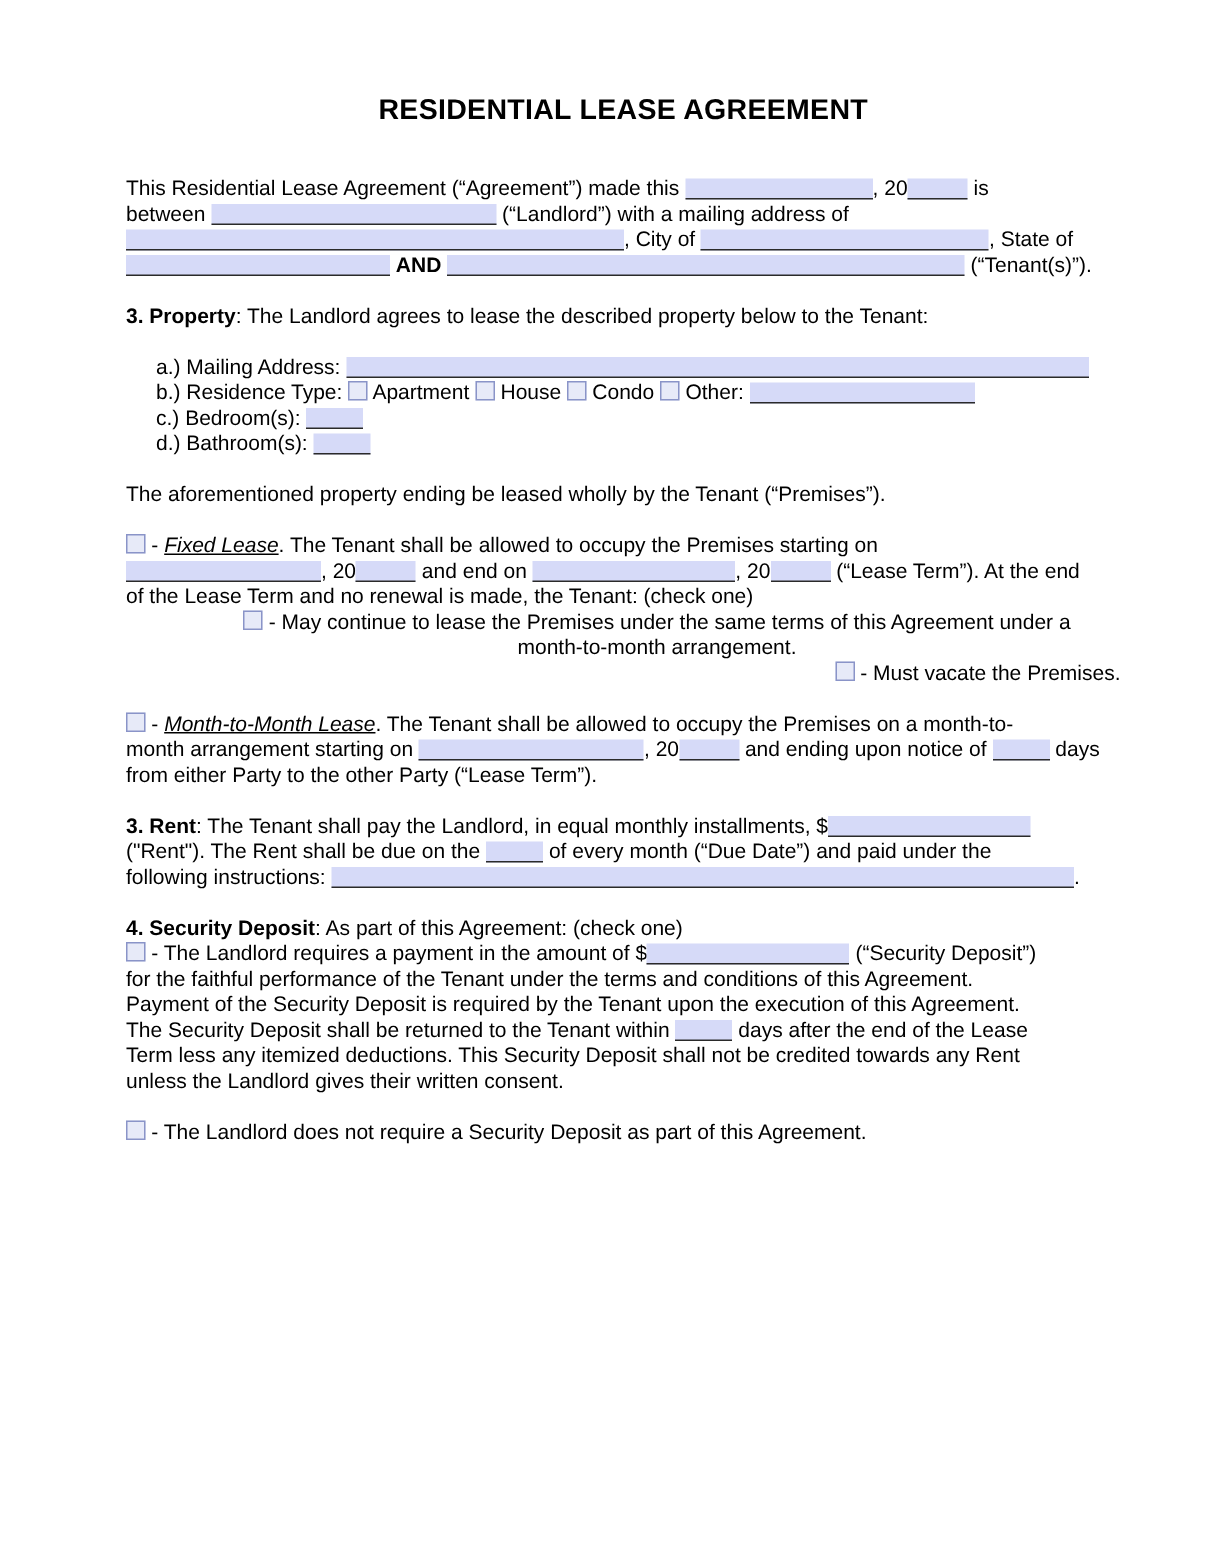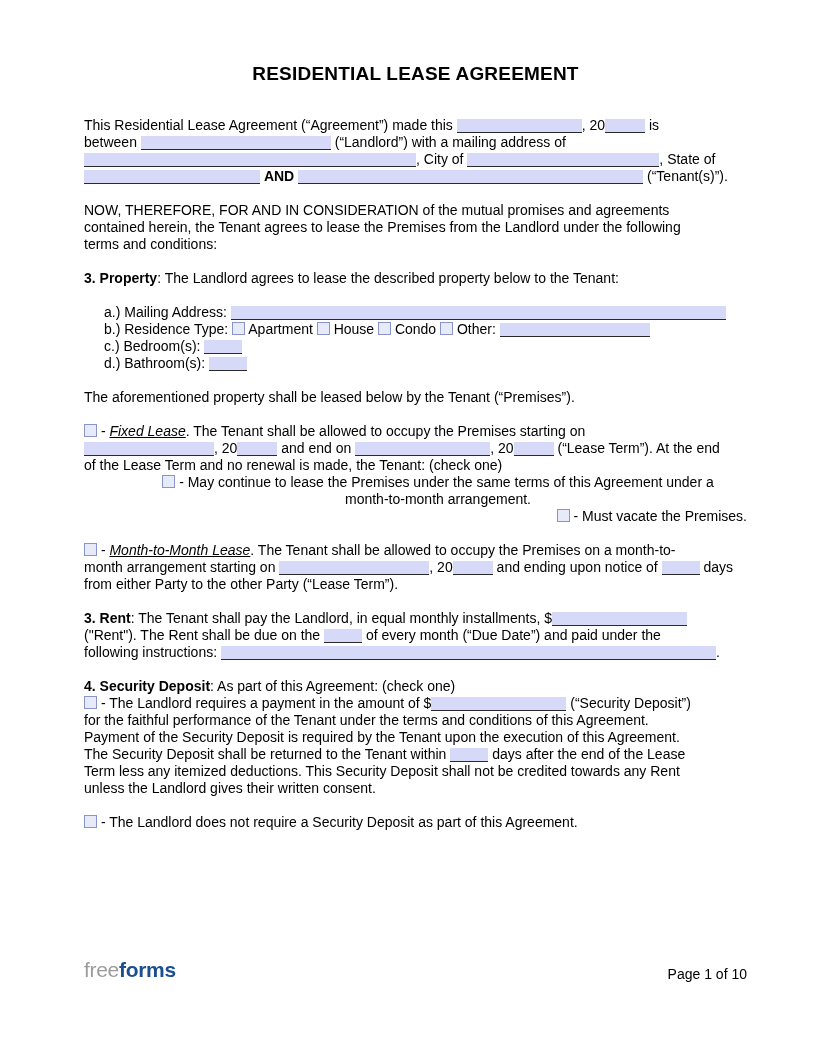--- a/index.html
+++ b/index.html
@@ -69,32 +69,27 @@
   .page-number { font-size: 14px; padding-top: 8px; color: #000; }
 </style>
 </head>
 <body>
 
 <div class="page">
   <div class="content">
     <h1 class="doc-title">RESIDENTIAL LEASE AGREEMENT</h1>
     <div>
         <div class="block" style="margin-bottom: 17px;"><span class="t">This Residential Lease Agreement (“Agreement”) made this </span><span class="blank-field" style="width: 125px;"></span><span class="t">, 20</span><span class="blank-field" style="width: 40px;"></span><span class="t"> is</span><br><span class="t">between </span><span class="blank-field" style="width: 190px;"></span><span class="t"> (“Landlord”) with a mailing address of</span><br><span class="blank-field" style="width: 332px;"></span><span class="t">, City of </span><span class="blank-field" style="width: 192px;"></span><span class="t">, State of</span><br><span class="blank-field" style="width: 176px;"></span><span class="t"> </span><span class="b">AND</span><span class="t"> </span><span class="blank-field" style="width: 345px;"></span><span class="t"> (“Tenant(s)”).</span></div>
-        <div class="block" style="margin-bottom: 17px;"><span class="t">NOW, THEREFORE, FOR AND IN CONSIDERATION of the mutual promises and agreements</span><br><span class="t">contained herein, the Tenant agrees to lease the Premises from the Landlord under the following</span><br><span class="t">terms and conditions:</span></div>
         <div class="block" style="margin-bottom: 17px;"><span class="b">3. Property</span><span class="t">: The Landlord agrees to lease the described property below to the Tenant:</span></div>
         <div class="block" style="margin-left: 20px; margin-bottom: 17px;"><span class="t">a.) Mailing Address: </span><span class="blank-field" style="width: 495px;"></span><br><span class="t">b.) Residence Type: </span><span class="checkbox"></span><span class="t"> Apartment </span><span class="checkbox"></span><span class="t"> House </span><span class="checkbox"></span><span class="t"> Condo </span><span class="checkbox"></span><span class="t"> Other: </span><span class="blank-field" style="width: 150px;"></span><br><span class="t">c.) Bedroom(s): </span><span class="blank-field" style="width: 38px;"></span><br><span class="t">d.) Bathroom(s): </span><span class="blank-field" style="width: 38px;"></span></div>
-        <div class="block" style="margin-bottom: 17px;"><span class="t">The aforementioned property shall be leased below by the Tenant (“Premises”).</span></div>
+        <div class="block" style="margin-bottom: 17px;"><span class="t">The aforementioned property ending be leased wholly by the Tenant (“Premises”).</span></div>
         <div class="block" style="margin-bottom: 0px;"><span class="checkbox"></span><span class="t"> - </span><span class="iu">Fixed Lease</span><span class="t">. The Tenant shall be allowed to occupy the Premises starting on</span><br><span class="blank-field" style="width: 130px;"></span><span class="t">, 20</span><span class="blank-field" style="width: 40px;"></span><span class="t"> and end on </span><span class="blank-field" style="width: 135px;"></span><span class="t">, 20</span><span class="blank-field" style="width: 40px;"></span><span class="t"> (“Lease Term”). At the end</span><br><span class="t">of the Lease Term and no renewal is made, the Tenant: (check one)</span></div>
         <div class="block" style="margin-left: 45px; margin-bottom: 0px; text-align: center;"><span class="checkbox"></span><span class="t"> - May continue to lease the Premises under the same terms of this Agreement under a</span><br><span class="t">month-to-month arrangement.</span></div>
         <div class="block" style="margin-left: 45px; margin-bottom: 17px; text-align: right;"><span class="checkbox"></span><span class="t"> - Must vacate the Premises.</span></div>
         <div class="block" style="margin-bottom: 17px;"><span class="checkbox"></span><span class="t"> - </span><span class="iu">Month-to-Month Lease</span><span class="t">. The Tenant shall be allowed to occupy the Premises on a month-to-</span><br><span class="t">month arrangement starting on </span><span class="blank-field" style="width: 150px;"></span><span class="t">, 20</span><span class="blank-field" style="width: 40px;"></span><span class="t"> and ending upon notice of </span><span class="blank-field" style="width: 38px;"></span><span class="t"> days</span><br><span class="t">from either Party to the other Party (“Lease Term”).</span></div>
         <div class="block" style="margin-bottom: 17px;"><span class="b">3. Rent</span><span class="t">: The Tenant shall pay the Landlord, in equal monthly installments, $</span><span class="blank-field" style="width: 135px;"></span><br><span class="t">("Rent"). The Rent shall be due on the </span><span class="blank-field" style="width: 38px;"></span><span class="t"> of every month (“Due Date”) and paid under the</span><br><span class="t">following instructions: </span><span class="blank-field" style="width: 495px;"></span><span class="t">.</span></div>
         <div class="block" style=""><span class="b">4. Security Deposit</span><span class="t">: As part of this Agreement: (check one)</span></div>
         <div class="block" style="margin-bottom: 17px;"><span class="checkbox"></span><span class="t"> - The Landlord requires a payment in the amount of $</span><span class="blank-field" style="width: 135px;"></span><span class="t"> (“Security Deposit”)</span><br><span class="t">for the faithful performance of the Tenant under the terms and conditions of this Agreement.</span><br><span class="t">Payment of the Security Deposit is required by the Tenant upon the execution of this Agreement.</span><br><span class="t">The Security Deposit shall be returned to the Tenant within </span><span class="blank-field" style="width: 38px;"></span><span class="t"> days after the end of the Lease</span><br><span class="t">Term less any itemized deductions. This Security Deposit shall not be credited towards any Rent</span><br><span class="t">unless the Landlord gives their written consent.</span></div>
         <div class="block" style="margin-bottom: 0px;"><span class="checkbox"></span><span class="t"> - The Landlord does not require a Security Deposit as part of this Agreement.</span></div>
       </div>
   </div>
 
-  <div class="footer">
-    <div class="logo"><span class="logo-free">free</span><span class="logo-forms">forms</span></div>
-    <div class="page-number">Page 1 of 10</div>
-  </div>
 </div>
 
 </body></html>

